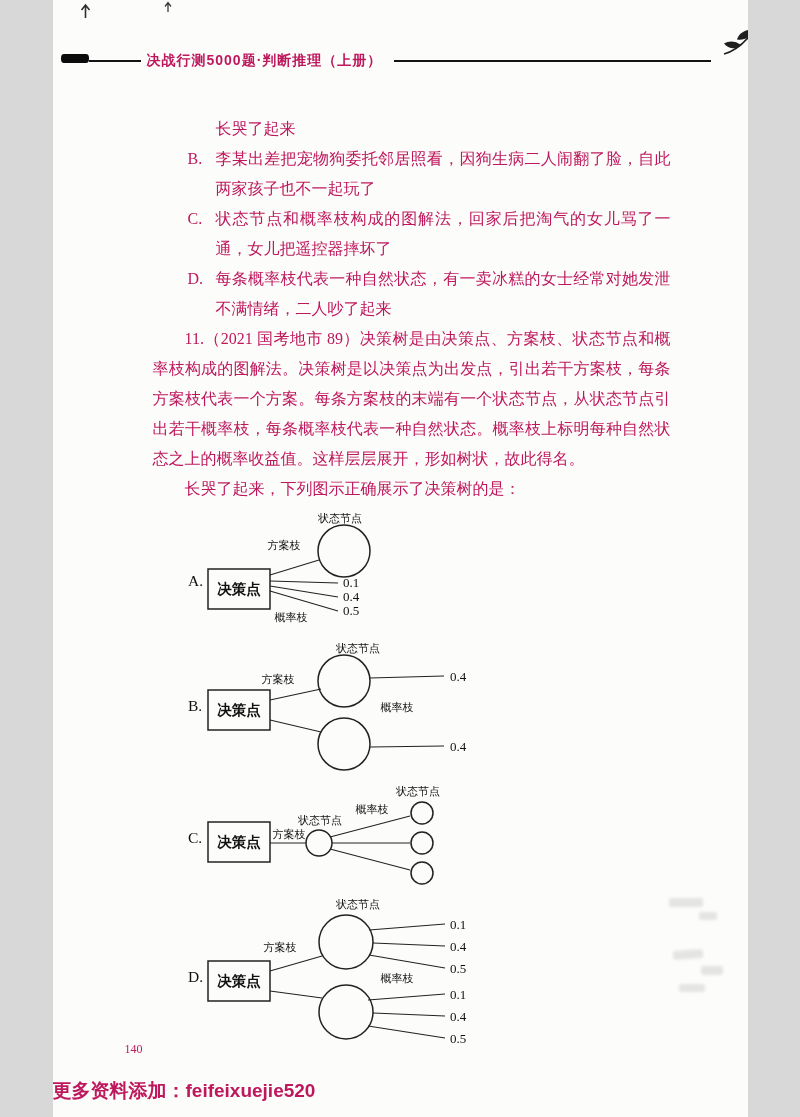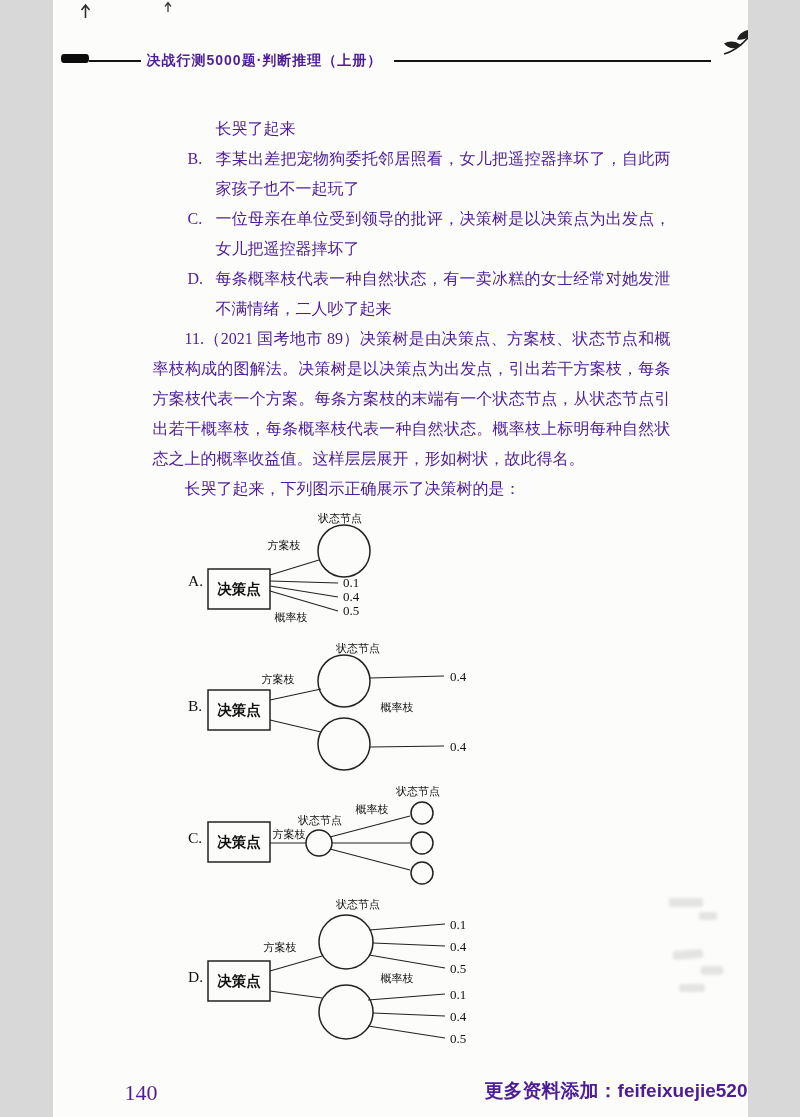--- a/index.html
+++ b/index.html
@@ -1,19 +1,19 @@
 <!DOCTYPE html>
 <html><head>
 <meta charset="utf-8">
 <style>
   html,body { margin:0; padding:0; }
   body { background:#d8d8d8; }
   .page {
     position:relative; width:695px; height:1117px; margin:0 auto;
-    background:#fcfcfa; color:#4c1d95; overflow:hidden;
+    background:#fcfcfa; color:#be185d; overflow:hidden;
     font-family:"Liberation Serif","DejaVu Serif",serif;
   }
 
   
   .header { position:absolute; top:0; left:0; right:0; height:78px; }
   .ink-blob { position:absolute; left:8px; top:54px; width:28px; height:9px; background:#0b0b0b; border-radius:3px/4px; }
   .h-rule { position:absolute; top:60px; left:36px; width:622px; height:2px; background:#141414; }
   .header-title {
     position:absolute; left:88px; top:48px; padding:0 12px 0 6px;
     background:#fcfcfa; font-family:"Liberation Sans","DejaVu Sans",sans-serif;
@@ -34,23 +34,23 @@
   
   svg.diagram { display:block; margin-left:35px; overflow:visible; }
   .dshape { fill:none; stroke:#222; stroke-width:1.5; }
   .dline  { stroke:#222; stroke-width:1.1; }
   .dsmall { font-size:11px; fill:#111; }
   .dbox   { font-size:14.5px; font-weight:bold; fill:#111; }
   .dval   { font-size:13px; fill:#111; }
   .dletter{ font-size:15.5px; fill:#111; }
 
   
-  .page-number { position:absolute; left:72px; top:1080px; font-size:22px; }
+  .page-number { position:absolute; left:72px; top:1042px; font-size:12px; }
   .footer-note {
-    position:absolute; left:0; right:0; top:1078px; text-align:right;
+    position:absolute; left:0; right:0; top:1078px; text-align:left;
     font-family:"Liberation Sans","DejaVu Sans",sans-serif; font-weight:bold; font-size:19px;
   }
 
   
   .noise { position:absolute; background:rgba(70,70,70,.13); filter:blur(1.5px); border-radius:2px; }
 </style>
 </head>
 <body>
 
 <div class="page">
@@ -72,26 +72,26 @@
       <path d="M20 19 C 14 14.5, 8 14.5, 3 17.5 C 7 23, 15.5 24, 20 19 Z" fill="#1f1f1f"></path>
     </svg>
   </div>
 
   <div class="content">
 
     <p class="carryover">长哭了起来</p>
 
     <div class="option-row">
       <span class="opt-label">B.</span>
-      <p class="opt-text">李某出差把宠物狗委托邻居照看，女儿把遥控器摔坏了，自此两家孩子也不一起玩了</p>
+      <p class="opt-text">李某出差把宠物狗委托邻居照看，因狗生病二人闹翻了脸，自此两家孩子也不一起玩了</p>
     </div>
 
     <div class="option-row">
       <span class="opt-label">C.</span>
-      <p class="opt-text">一位母亲在单位受到领导的批评，决策树是以决策点为出发点，女儿把遥控器摔坏了</p>
+      <p class="opt-text">状态节点和概率枝构成的图解法，回家后把淘气的女儿骂了一通，女儿把遥控器摔坏了</p>
     </div>
 
     <div class="option-row">
       <span class="opt-label">D.</span>
       <p class="opt-text">每条概率枝代表一种自然状态，有一卖冰糕的女士经常对她发泄不满情绪，二人吵了起来</p>
     </div>
 
     <p class="q-para"><span>11.</span><span>（2021 国考地市 89）</span><span>决策树是由决策点、方案枝、状态节点和概率枝构成的图解法。决策树是以决策点为出发点，引出若干方案枝，每条方案枝代表一个方案。每条方案枝的末端有一个状态节点，从状态节点引出若干概率枝，每条概率枝代表一种自然状态。概率枝上标明每种自然状态之上的概率收益值。这样层层展开，形如树状，故此得名。</span></p>
 
     <p class="prompt-para">长哭了起来，下列图示正确展示了决策树的是：</p>

